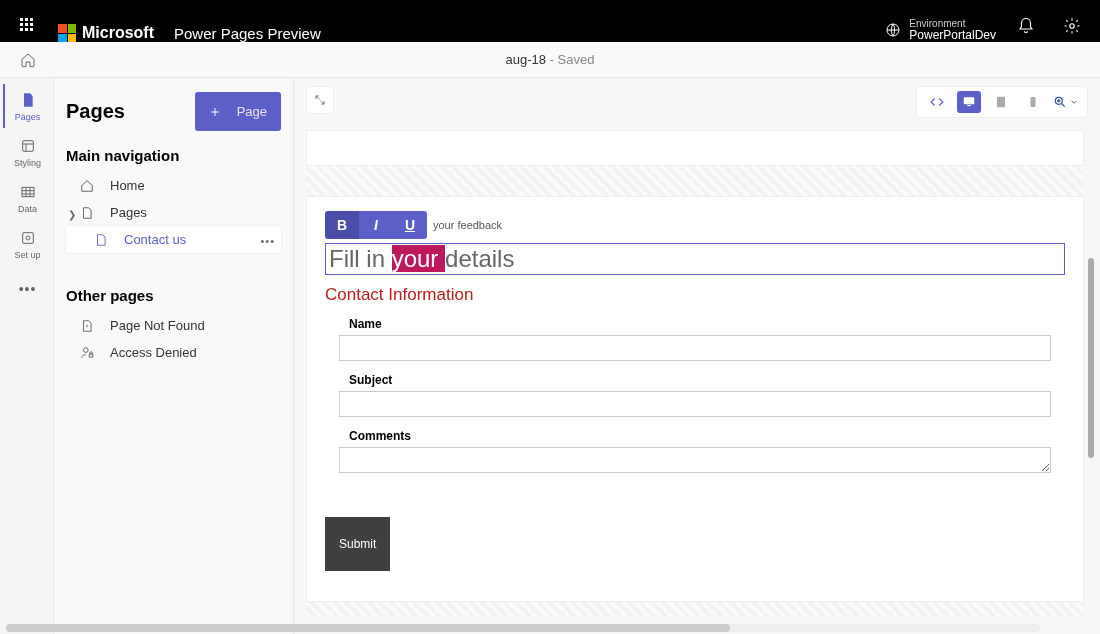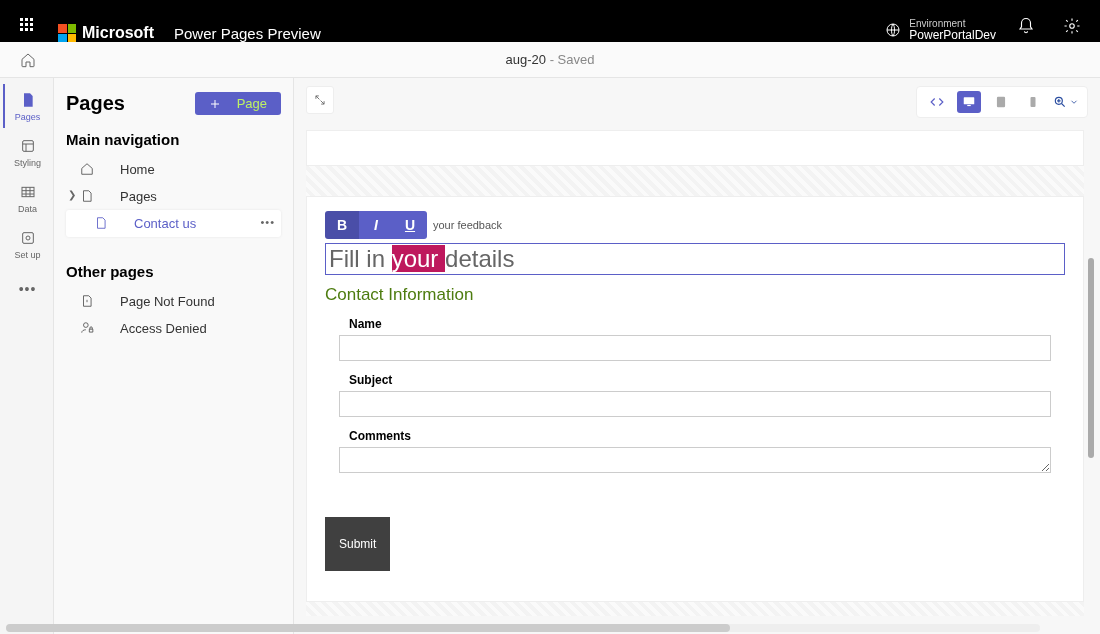--- a/index.html
+++ b/index.html
@@ -25,44 +25,44 @@
   .subbar-right{position:absolute;right:12px;display:flex;gap:14px;font-size:13px;color:#2b4ea0}
   .sb-link{display:flex;align-items:center;gap:5px;cursor:pointer}
   .workspace{display:flex;height:556px}
   .rail{width:54px;background:#f5f5f5;border-right:1px solid #e5e5e5;display:flex;flex-direction:column;align-items:center;padding-top:6px;gap:2px}
   .rail-item{width:48px;height:44px;display:flex;flex-direction:column;align-items:center;justify-content:center;font-size:9px;color:#666;cursor:pointer;border-left:2px solid transparent}
   .rail-item.active{border-left-color:#5b5fc7;color:#5b5fc7}
   .rail-icn{height:20px;display:flex;align-items:center;justify-content:center;margin-bottom:2px}
   .sidepanel{width:240px;background:#f9f9f9;border-right:1px solid #e5e5e5;padding:14px 12px;overflow:auto}
   .sp-head{display:flex;align-items:center;justify-content:space-between;margin-bottom:16px}
   .sp-title{font-size:20px;font-weight:600}
-  .page-btn{background:#5b5fc7;color:#bef264;border:none;padding:4px 14px;border-radius:3px;font-size:13px;display:flex;align-items:center;gap:16px;cursor:pointer}
+  .page-btn{background:#5b5fc7;color:#e5e5e5;border:none;padding:12px 14px;border-radius:3px;font-size:13px;display:flex;align-items:center;gap:16px;cursor:pointer}
   .sp-sect{font-size:15px;font-weight:600;margin:10px 0 8px 0}
-  .tree-item{display:flex;align-items:flex-start;gap:26px;padding:6px 4px 6px 14px;font-size:13px;color:#333;border-radius:3px;cursor:pointer;position:relative}
+  .tree-item{display:flex;align-items:flex-end;gap:16px;padding:6px 4px 6px 14px;font-size:13px;color:#333;border-radius:3px;cursor:pointer;position:relative}
   .tree-item.sub{padding-left:28px}
   .tree-item.sel{background:#fff;color:#5b5fc7;box-shadow:0 0 3px rgba(0,0,0,.08)}
   .tree-item .chev{position:absolute;left:2px;font-size:10px;color:#666}
   .tree-item .more{position:absolute;right:6px;color:#666;letter-spacing:1px;font-size:11px}
   .canvas{flex:1;background:#f7f7f7;position:relative;overflow:hidden}
   .canvas-tools{position:absolute;top:8px;right:12px;display:flex;align-items:center;gap:8px;background:#fff;padding:4px 8px;border:1px solid #eee;border-radius:4px}
   .ct-btn{width:24px;height:22px;display:flex;align-items:center;justify-content:center;cursor:pointer;border-radius:3px;color:#666}
   .ct-btn.active{background:#5b5fc7;color:#fff}
   .arrow-box{position:absolute;top:8px;left:12px;width:28px;height:28px;border:1px solid #eee;background:#fff;display:flex;align-items:center;justify-content:center;border-radius:3px}
   .page-surface{position:absolute;top:52px;left:12px;right:16px;bottom:18px;background:repeating-linear-gradient(45deg,#fafafa,#fafafa 4px,#f3f3f3 4px,#f3f3f3 8px);overflow:hidden}
   .content-card{background:#fff;margin:30px 0 0 0;padding:0;border:1px solid #eee}
   .content-inner{padding:14px 18px 30px 18px}
   .fmt-bar{display:flex;align-items:center}
   .fmt-btn{width:34px;height:28px;background:#5b5fc7;color:#fff;display:flex;align-items:center;justify-content:center;font-size:14px;font-weight:700;cursor:pointer}
   .fmt-btn.b{border-top-left-radius:3px;border-bottom-left-radius:3px;background:#4a4ea8}
   .fmt-btn.u{border-top-right-radius:3px;border-bottom-right-radius:3px}
   .fmt-btn.i{font-style:italic}
   .fmt-hint{font-size:11px;color:#555;margin-left:6px}
   .h-edit{border:1px solid #5b5fc7;font-size:24px;color:#666;padding:1px 3px;margin-top:4px}
   .h-edit .sel{background:#be185d;color:#fff}
-  .subh{font-size:17px;margin-top:10px;color:#4d7c0f}
+  .subh{font-size:17px;margin-top:10px;color:#b91c1c}
   .fld-lbl{font-size:12px;font-weight:700;margin-top:12px;margin-left:24px}
   .fld-inp{width:calc(100% - 28px);margin:4px 14px 0 14px;height:26px;border:1px solid #ccc;padding:3px 6px;font-size:13px}
   .fld-ta{width:calc(100% - 28px);margin:4px 14px 0 14px;height:26px;border:1px solid #ccc;padding:3px 6px;font-size:13px;resize:both}
   .submit-btn{background:#404040;color:#fff;border:none;padding:20px 14px;font-size:12px;margin-top:40px;cursor:pointer}
   .bottom-strip{height:8px;background:#f3a73b;margin-top:28px}
   .top-card{background:#fff;height:36px;border:1px solid #eee;margin-bottom:0}
   .hscroll{position:absolute;left:6px;right:60px;bottom:2px;height:8px;background:#eee;border-radius:4px}
   .hscroll-thumb{height:100%;width:70%;background:#ccc;border-radius:4px}
   .vscroll{position:absolute;right:6px;top:180px;width:6px;height:200px;background:#aaa;border-radius:3px}
 </style>
@@ -117,21 +117,21 @@
   </div>
 </div>
 
 <div class="subbar">
   <div class="subbar-left">
     <svg width="16" height="16" viewBox="0 0 24 24" fill="none" stroke="#666" stroke-width="1.5">
         <path d="M3 11l9-8 9 8v10a1 1 0 01-1 1h-5v-7h-6v7H4a1 1 0 01-1-1V11z"></path>
       </svg>
   </div>
   <div class="subbar-center">
-    <span>aug-20</span><span class="saved"> - Saved</span>
+    <span>aug-18</span><span class="saved"> - Saved</span>
   </div>
 </div>
 
 <div class="workspace">
   <div class="rail">
     <div class="rail-item active">
       <div class="rail-icn">
           <svg width="16" height="16" viewBox="0 0 24 24" fill="#5b5fc7">
             <path d="M6 2h9l4 4v16H6V2z"></path>
           </svg>
@@ -194,21 +194,21 @@
         </svg>
       <span>Pages</span>
     </div>
     <div class="tree-item sub sel">
       <svg width="14" height="14" viewBox="0 0 24 24" fill="none" stroke="#5b5fc7" stroke-width="1.5">
           <path d="M6 3h9l4 4v14H6V3z"></path>
         </svg>
       <span>Contact us</span>
       <span class="more">•••</span>
     </div>
-    <div class="sp-sect" style="margin-top:26px">Other pages</div>
+    <div class="sp-sect" style="margin-top:34px">Other pages</div>
     <div class="tree-item">
       <svg width="14" height="14" viewBox="0 0 24 24" fill="none" stroke="#555" stroke-width="1.5">
           <path d="M6 3h9l4 4v14H6V3z"></path>
           <path d="M12 10v4M12 17h.01"></path>
         </svg>
       <span>Page Not Found</span>
     </div>
     <div class="tree-item">
       <svg width="14" height="14" viewBox="0 0 24 24" fill="none" stroke="#555" stroke-width="1.5">
           <circle cx="10" cy="7" r="4"></circle>

